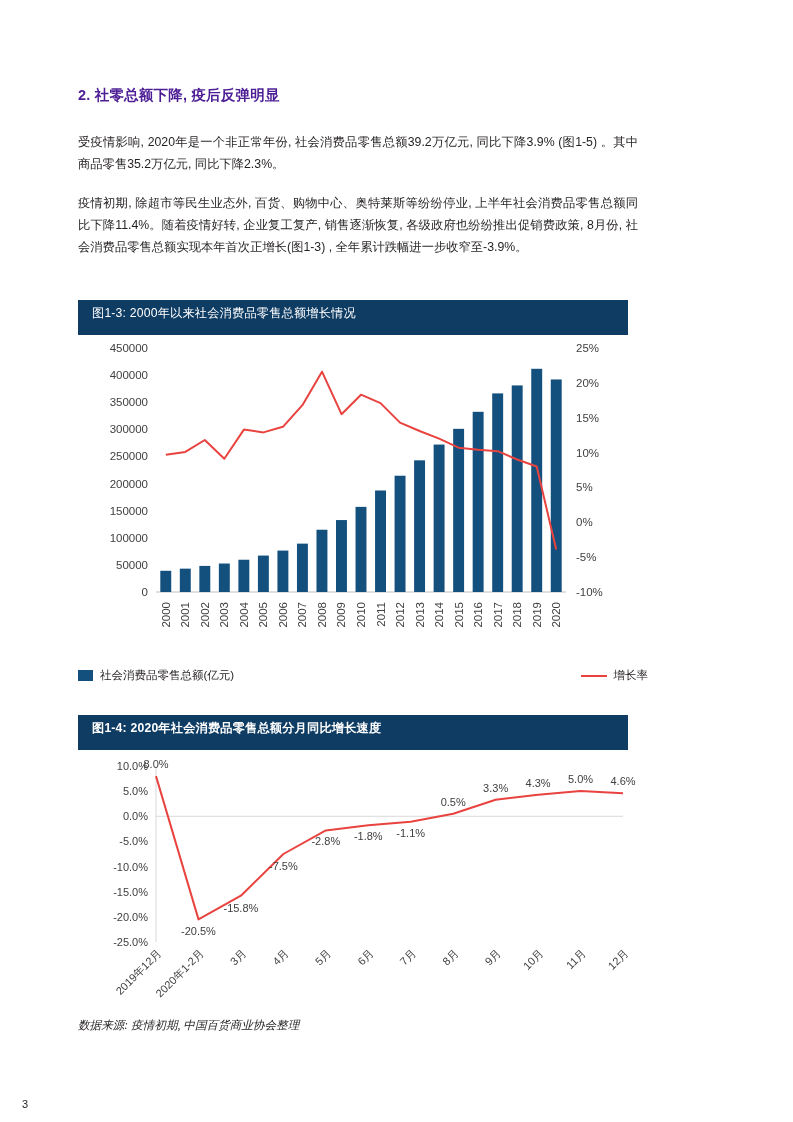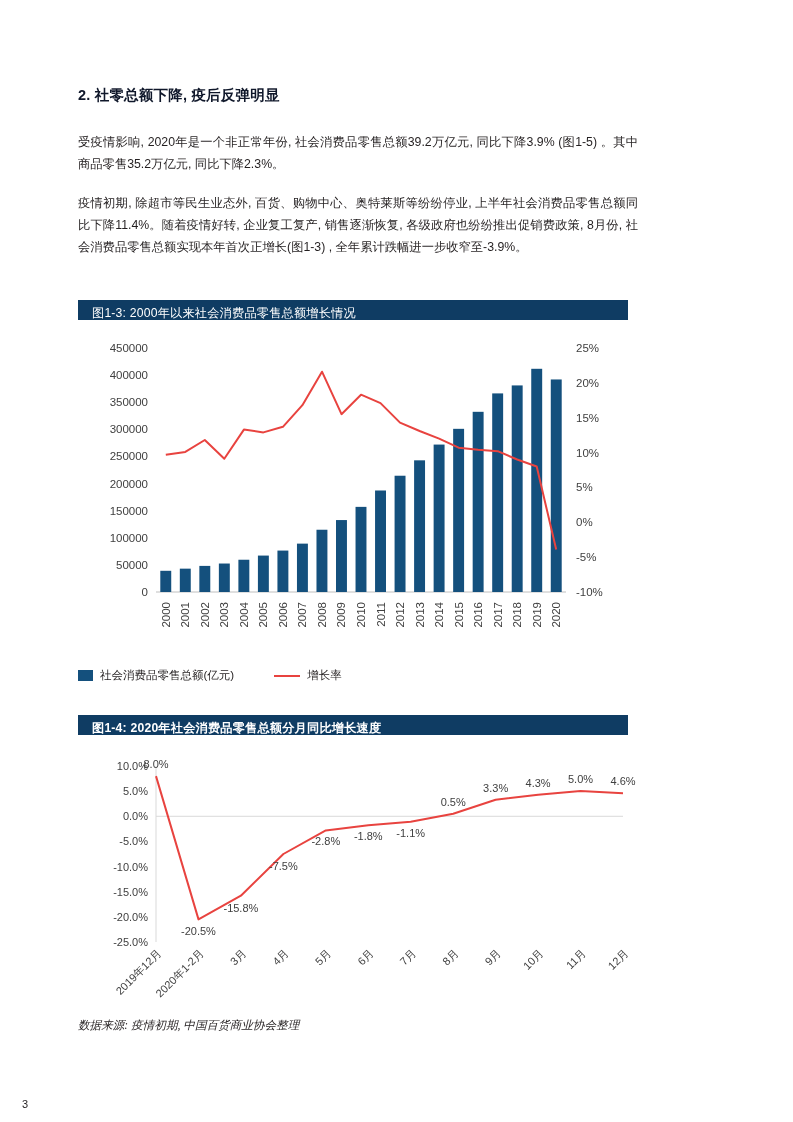--- a/index.html
+++ b/index.html
@@ -30,21 +30,21 @@
   }
   .content {
     position: absolute;
     left: 78px;
     top: 0;
     width: 630px;
   }
   h2.section-title {
     font-size: 14.5px;
     font-weight: bold;
-    color: #0f172a;
+    color: #4c1d95;
     margin: 0;
     padding: 0;
     position: absolute;
     top: 86px;
     left: 0;
     letter-spacing: 0.2px;
   }
   p.para {
     position: absolute;
     font-size: 12.3px;
@@ -54,21 +54,21 @@
     width: 560px;
     text-align: justify;
   }
   p.para1 { top: 131px; left: 0; }
   p.para2 { top: 192px; left: 0; }
 
   .fig-header {
     position: absolute;
     left: 0;
     width: 550px;
-    height: 20px;
+    height: 35px;
     background: #0f3c63;
     color: #ffffff;
     font-size: 12.2px;
     line-height: 26px;
     padding-left: 14px;
     box-sizing: border-box;
     letter-spacing: 0.2px;
   }
   .fig1-3-header { top: 300px; }
   .fig1-4-header { top: 715px; font-weight: bold; }
@@ -95,22 +95,22 @@
     top: 1098px;
     font-size: 11px;
     color: #231f20;
   }
   .legend {
     position: absolute;
     top: 668px;
     left: 0;
     width: 570px;
     display: flex;
-    justify-content: flex-start;
-    gap: 40px;
+    justify-content: space-between;
+    gap: 56px;
     font-size: 11.5px;
     color: #231f20;
   }
   .legend-item { display: flex; align-items: center; gap: 7px; }
   .legend-swatch-bar {
     width: 15px; height: 11px; background: #14507d; display: inline-block;
   }
   .legend-swatch-line {
     width: 26px; height: 2px; background: #e8433f; display: inline-block;
   }

